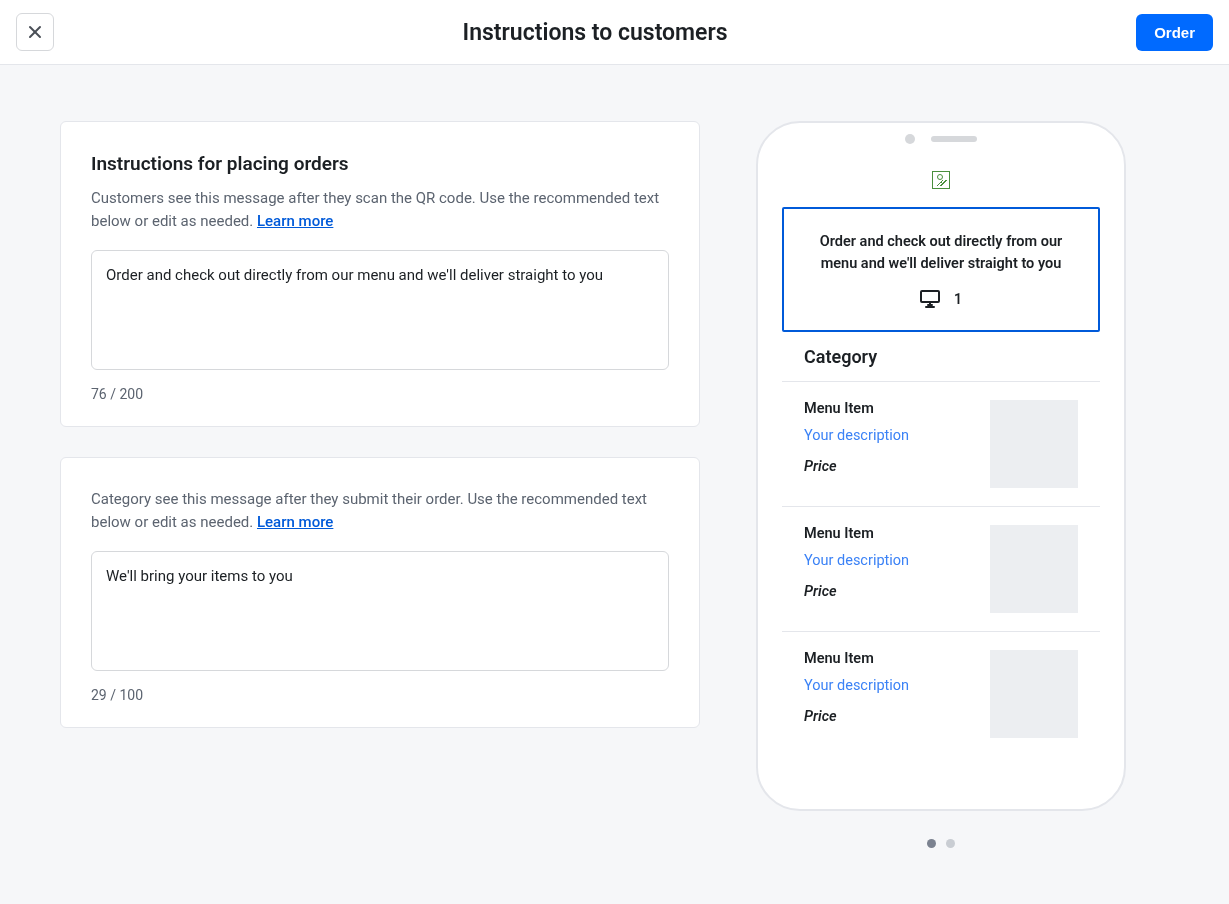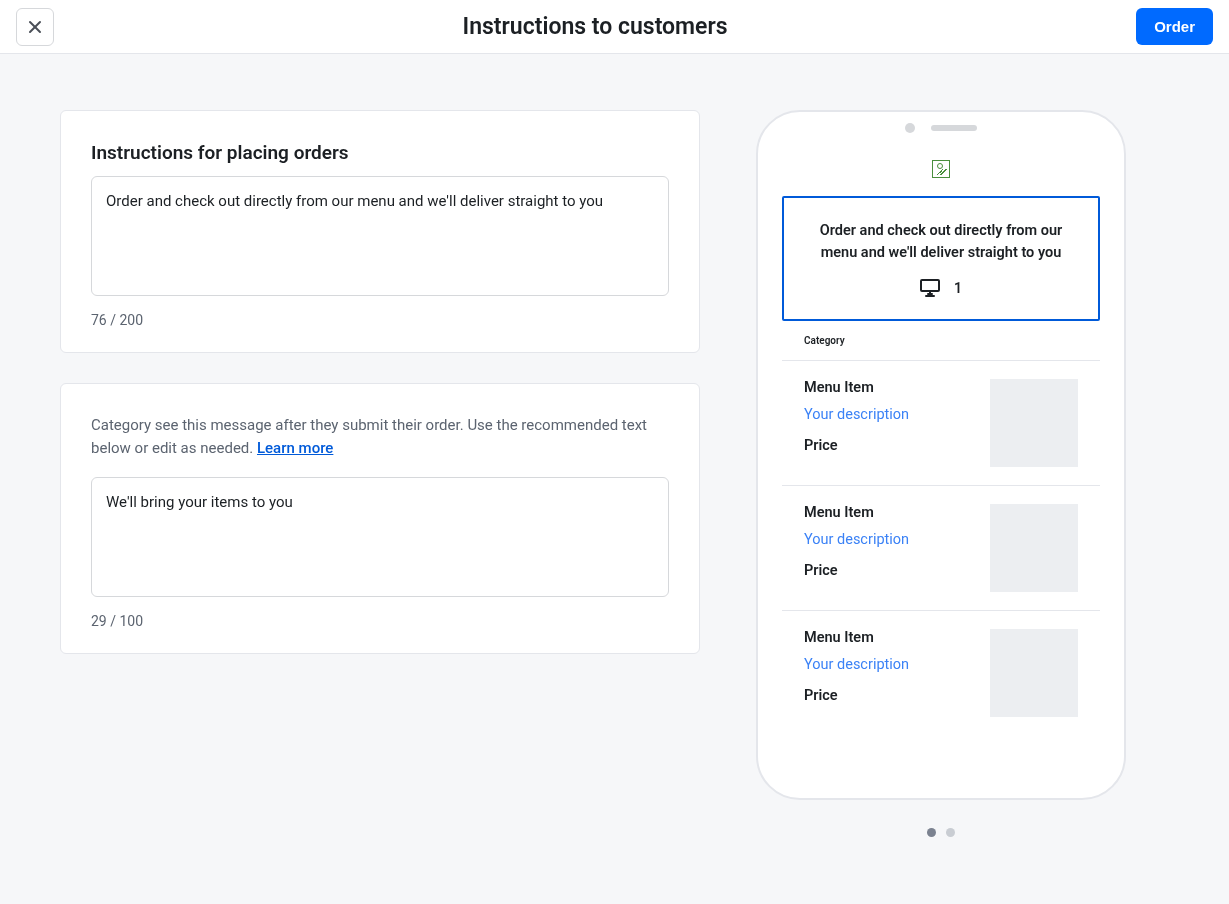--- a/index.html
+++ b/index.html
@@ -5,21 +5,21 @@
     * { box-sizing: border-box; margin: 0; padding: 0; }
     body {
       font-family: -apple-system, BlinkMacSystemFont, "Segoe UI", Roboto, Helvetica, Arial, sans-serif;
       background: #f6f7f9;
       color: #1c2024;
       width: 1229px;
       height: 904px;
       overflow: hidden;
     }
     .topbar {
-      height: 54px;
+      height: 65px;
       background: #ffffff;
       border-bottom: 1px solid #e4e6eb;
       display: flex;
       align-items: center;
       justify-content: space-between;
       padding: 0 16px;
     }
     .close-btn {
       width: 38px;
       height: 38px;
@@ -181,21 +181,21 @@
       align-items: center;
       justify-content: center;
       gap: 14px;
       font-size: 14px;
       font-weight: 600;
       color: #1c2024;
     }
     .cat-row {
       border-bottom: 1px solid #e4e6eb;
       padding: 14px 22px;
-      font-size: 10px;
+      font-size: 18px;
       font-weight: 600;
       color: #1c2024;
     }
     .menu-item {
       border-bottom: 1px solid #e4e6eb;
       padding: 18px 22px;
       display: flex;
       align-items: flex-start;
       justify-content: center;
       gap: 34px;
@@ -210,20 +210,21 @@
     }
     .mi-desc {
       font-size: 14.5px;
       color: #3b82f6;
       margin-bottom: 14px;
     }
     .mi-price {
       font-size: 14.5px;
       font-weight: 600;
       color: #1c2024;
+      font-style: italic;
     }
     .thumb {
       width: 88px; height: 88px;
       background: #eceef1;
     }
     .dots {
       display: flex;
       gap: 10px;
       justify-content: center;
       margin-top: 28px;
@@ -248,20 +249,23 @@
   <div class="title">Instructions to customers</div>
   <button class="save-btn">Order</button>
 </div>
 
 <div class="content">
 
   <div class="left-col">
 
     <div class="card">
       <div class="card-title">Instructions for placing orders</div>
+      <div class="card-desc">
+        <span>Customers see this message after they scan the QR code. Use the recommended text below or edit as needed.  </span><a class="learn-more">Learn more</a>
+      </div>
       <textarea readonly="" class="field" style="">Order and check out directly from our menu and we'll deliver straight to you</textarea>
       <div class="char-count">76 / 200</div>
     </div>
 
     <div class="card">
       <div class="card-desc">
         <span>Category see this message after they submit their order. Use the recommended text below or edit as needed.  </span><a class="learn-more">Learn more</a>
       </div>
       <textarea readonly="" class="field" style="">We'll bring your items to you</textarea>
       <div class="char-count">29 / 100</div>

